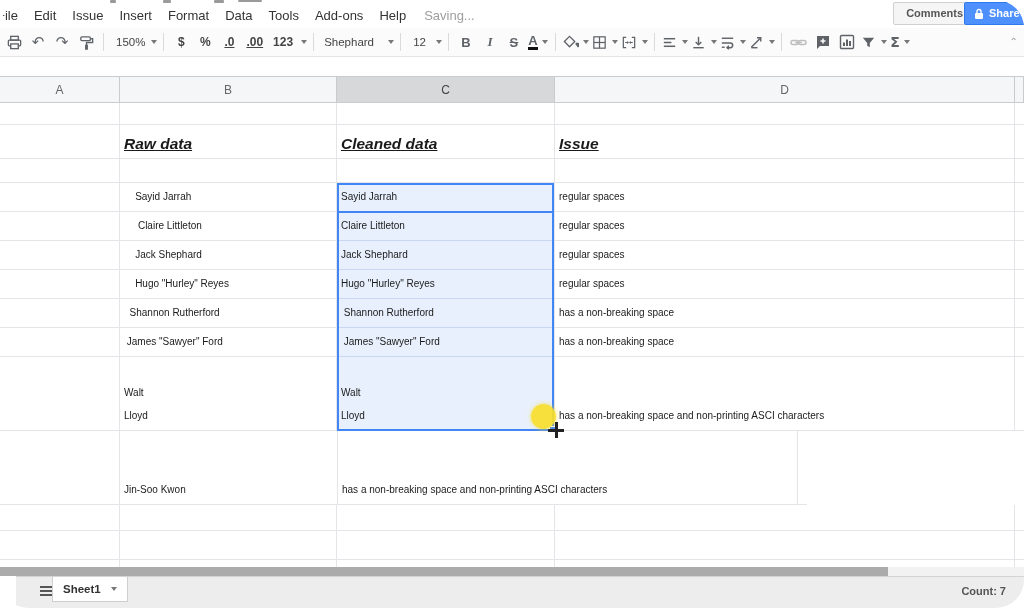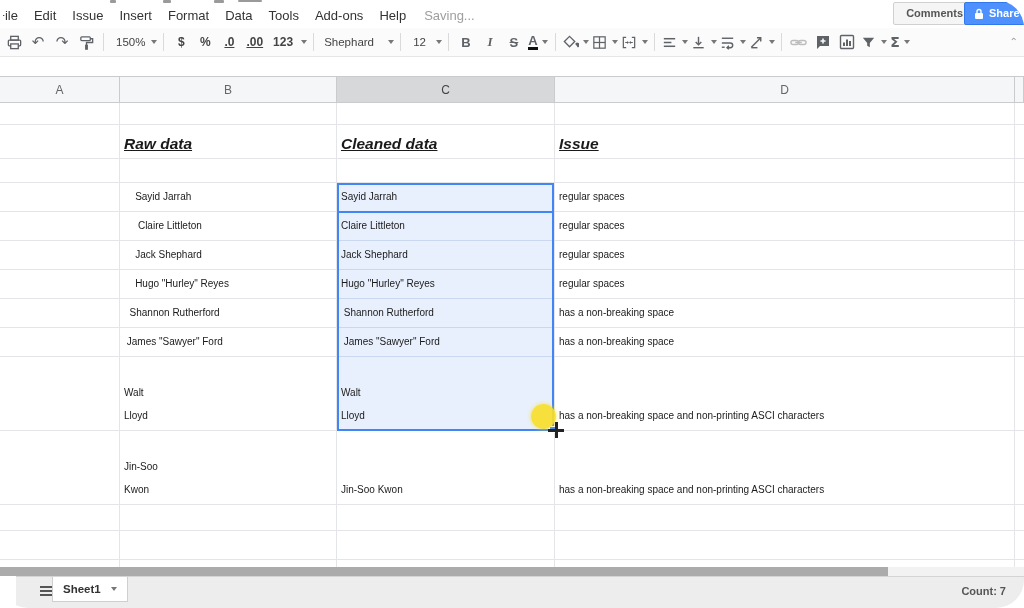--- a/index.html
+++ b/index.html
@@ -413,24 +413,20 @@
           <span>Walt
 Lloyd</span>
         </div>
       <div class="cell w-d dwide">
           <span>has a non-breaking space and non-printing ASCI characters</span>
         </div>
       <div class="cell w-e"></div>
     </div>
     <div class="row h74">
       <div class="cell w-a"></div>
-      <div class="cell w-b">
-          <span>Jin-Soo
-Kwon</span>
-        </div>
       <div class="cell w-c">
           <span>Jin-Soo Kwon</span>
         </div>
       <div class="cell w-d dwide">
           <span>has a non-breaking space and non-printing ASCI characters</span>
         </div>
       <div class="cell w-e"></div>
     </div>
     <div class="row h26">
       <div class="cell w-a"></div>

